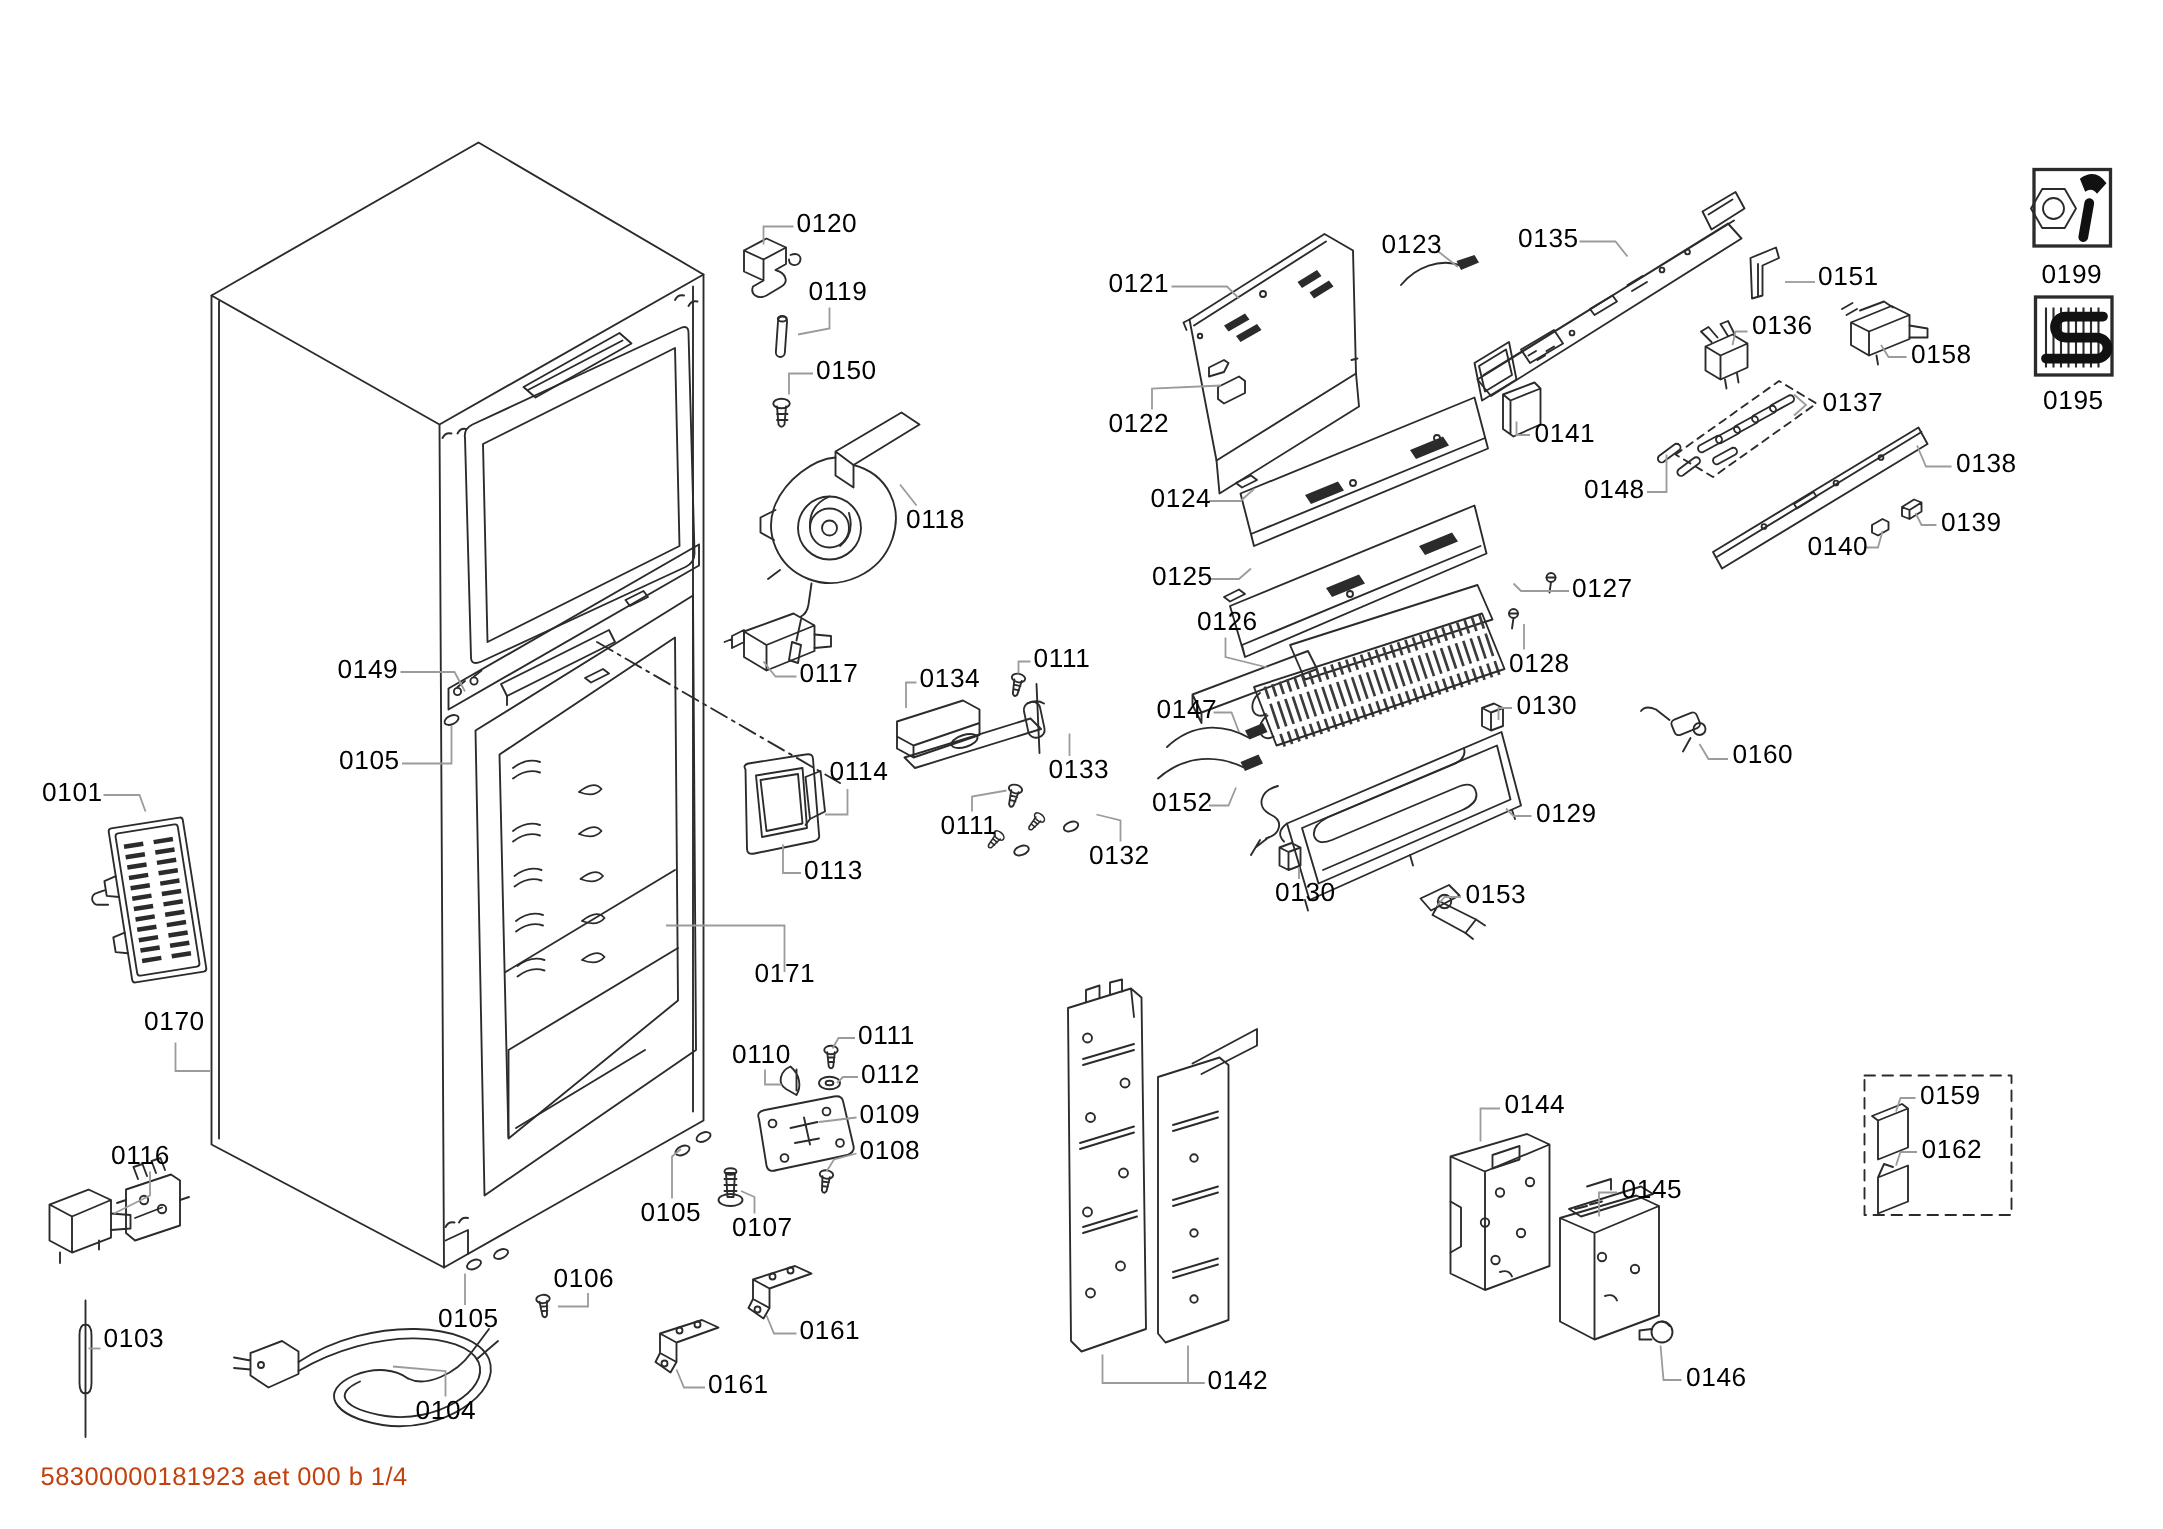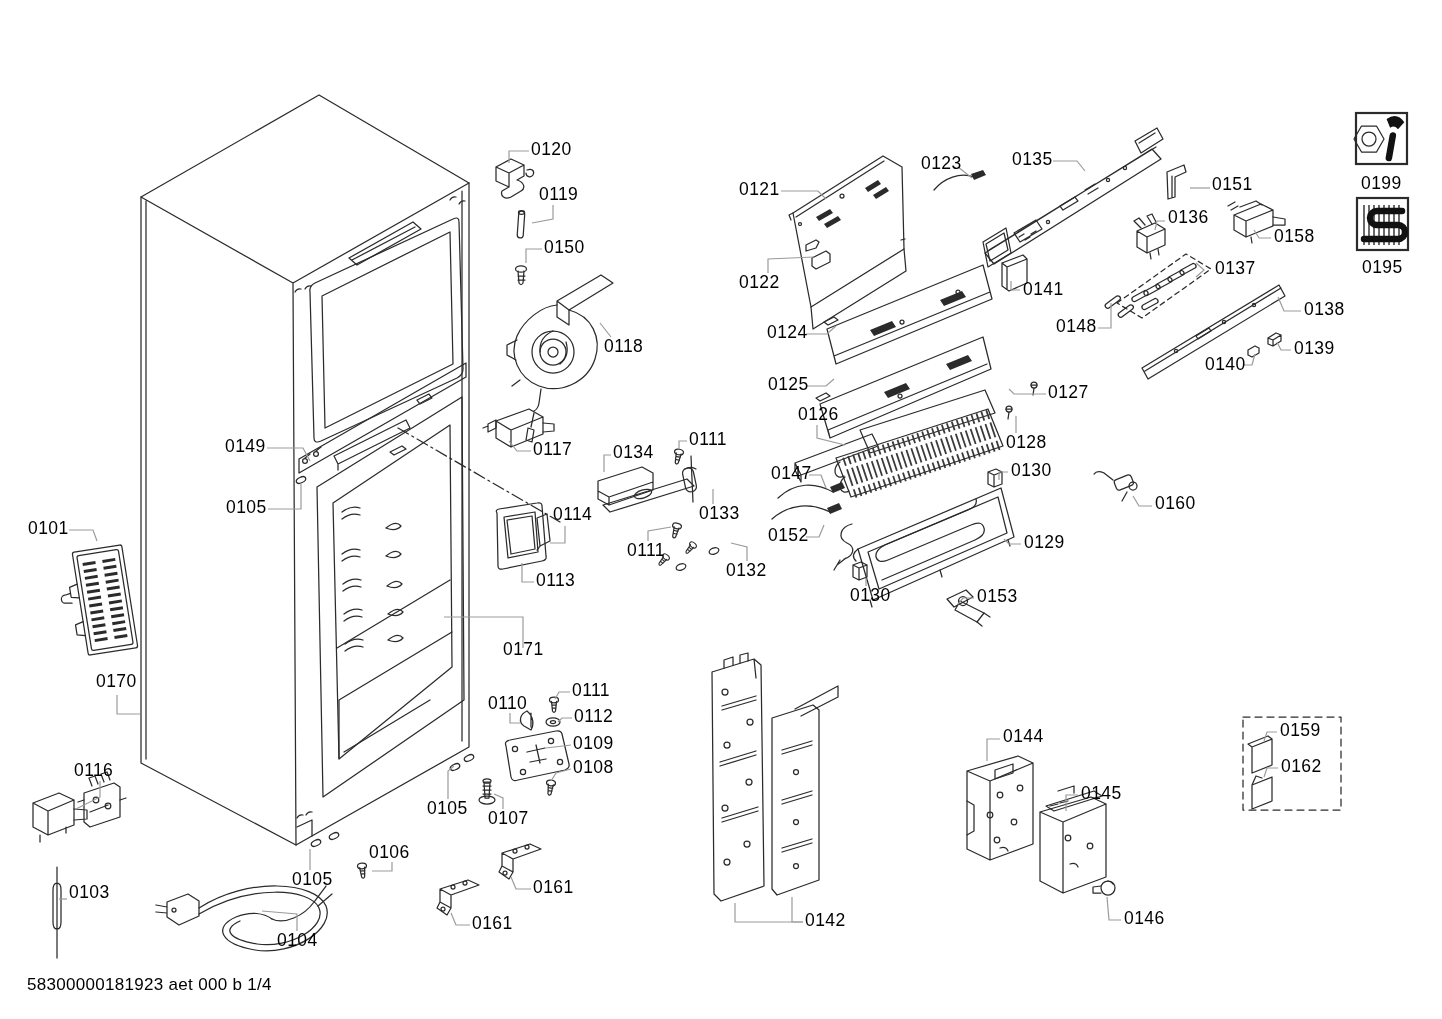--- a/index.html
+++ b/index.html
@@ -3,21 +3,21 @@
 <meta charset="utf-8">
 <style>
   html,body{margin:0;padding:0;background:#e8e8e8;}
   #stage{position:relative;width:1442px;height:1019px;background:#ffffff;overflow:hidden;
          font-family:"Liberation Sans",sans-serif;padding-left:25px;}
   svg{position:absolute;left:0;top:0;}
   .k{fill:none;stroke:#2b2b2b;stroke-width:1.25;stroke-linecap:round;stroke-linejoin:round;}
   .kd{fill:#2b2b2b;stroke:none;}
   .lbl{font-family:"Liberation Sans",sans-serif;font-size:17.5px;letter-spacing:.4px;fill:#000;dominant-baseline:hanging;}
   .cap{font-family:"Liberation Sans",sans-serif;font-size:17.5px;letter-spacing:.4px;fill:#000;dominant-baseline:hanging;}
-  #footer{position:absolute;left:27px;top:975px;font-size:17px;color:#000000;letter-spacing:.3px;}
+  #footer{position:absolute;left:27px;top:975px;font-size:17px;color:#c2410c;letter-spacing:.3px;}
 </style>
 </head>
 <body>
 
 <div id="stage">
   <svg id="diagram" width="1442" height="1019" viewBox="0 0 1442 1019">
 
     <defs>
       <g id="lvL">
           <path class="k" d="M0,0 q9,-7 18,-4 M0,7 q9,-7 18,-4"></path>

